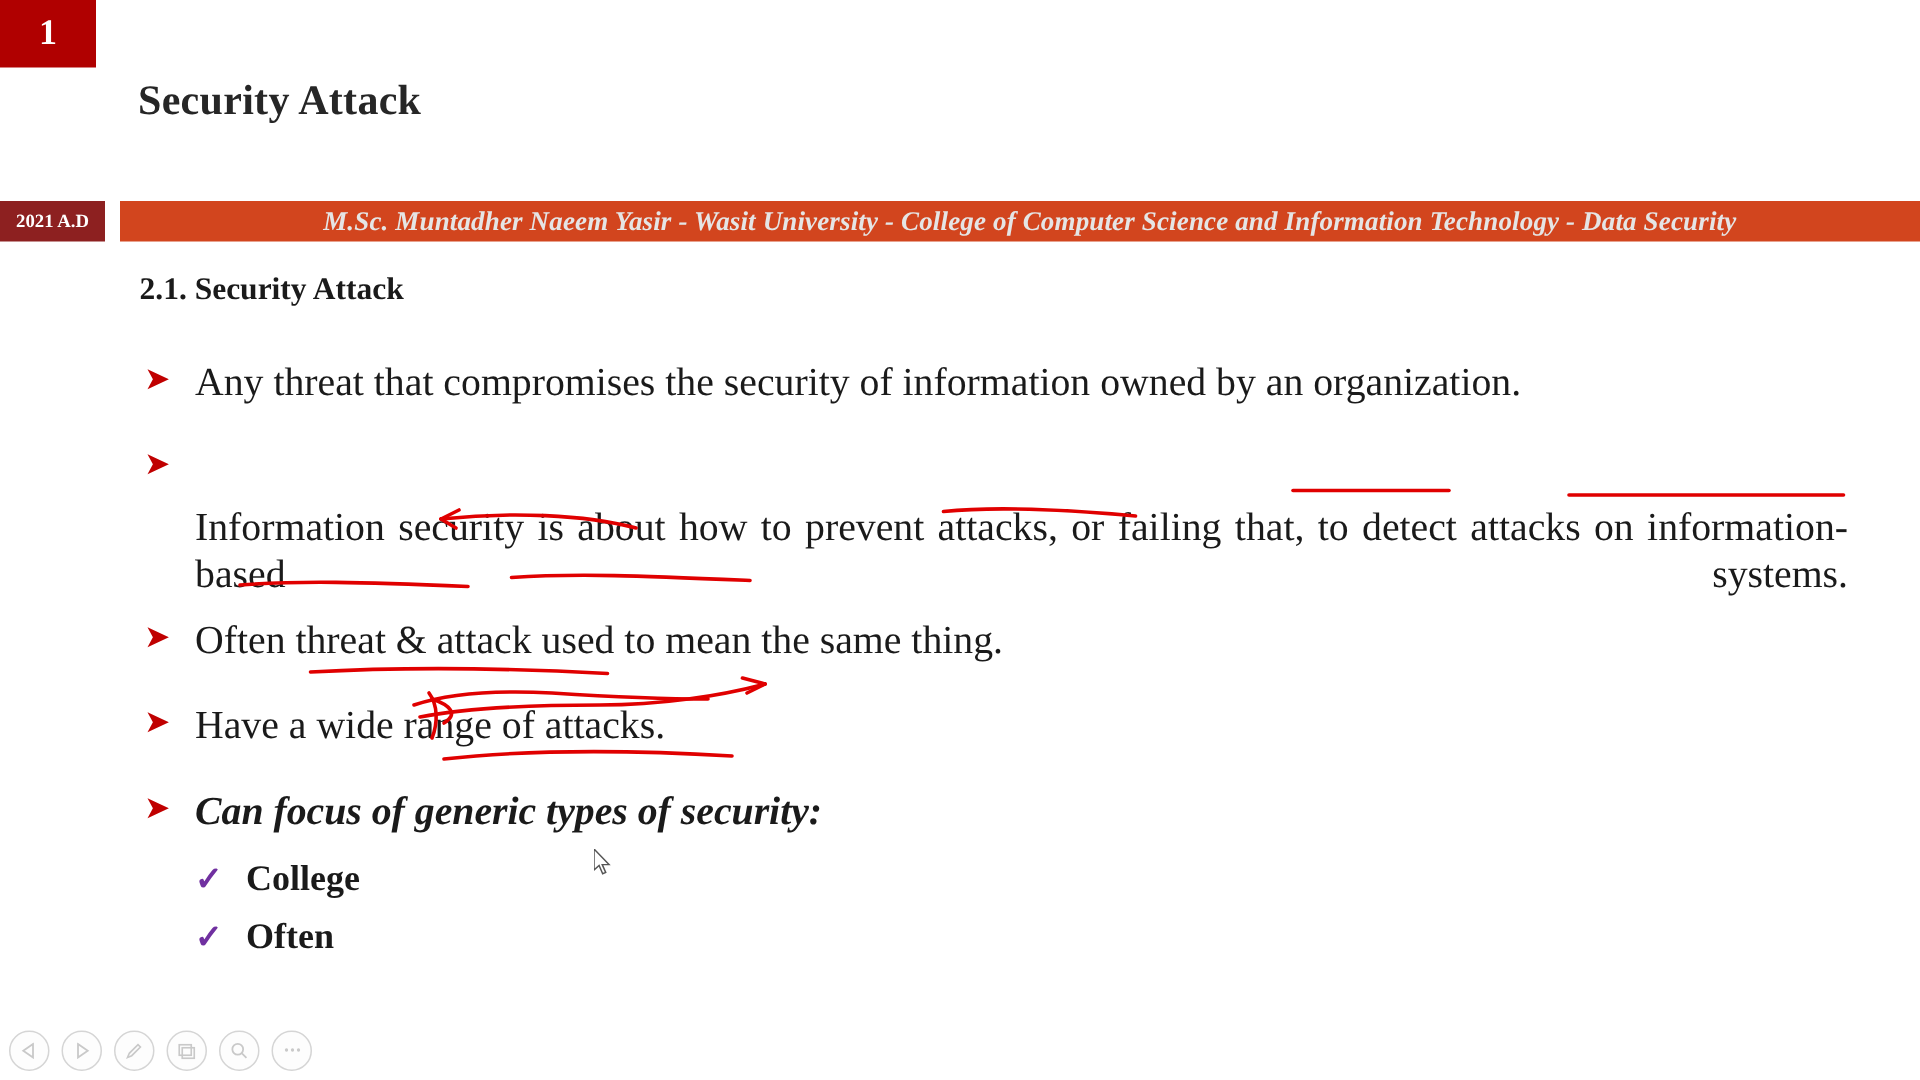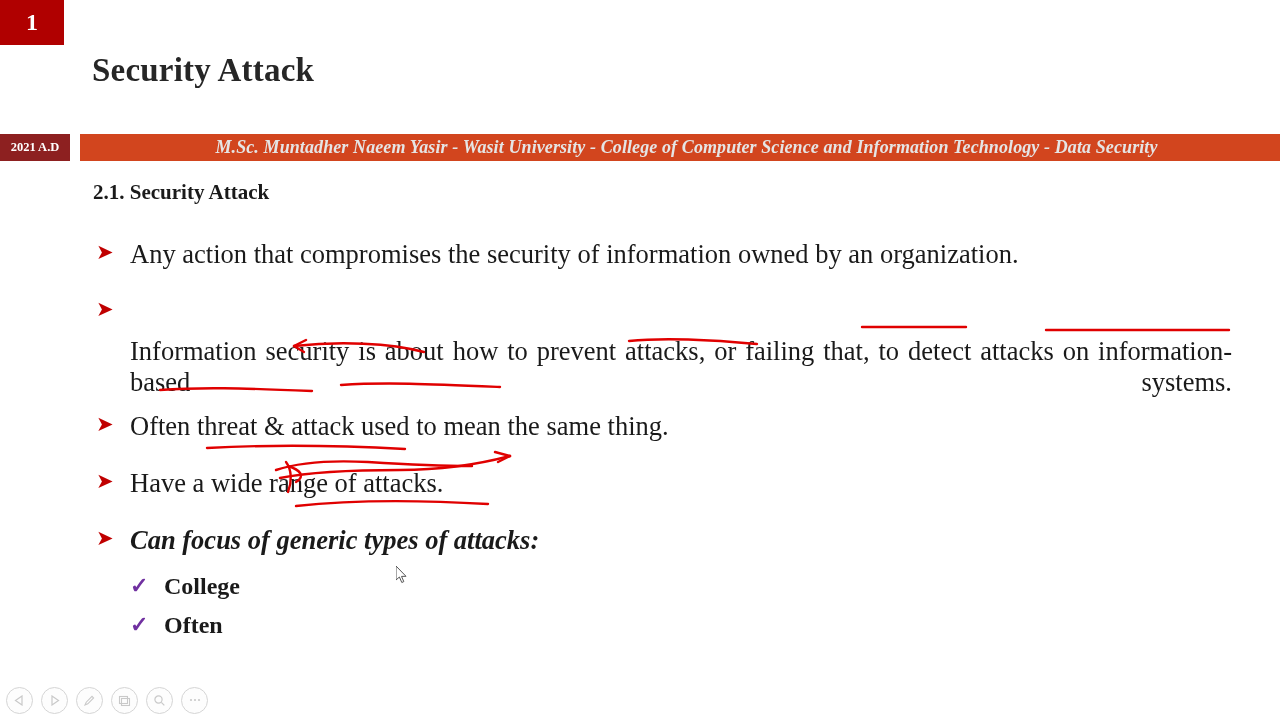--- a/index.html
+++ b/index.html
@@ -30,21 +30,21 @@
     display: flex;
     align-items: center;
     justify-content: center;
   }
 
   
   .slide-title {
     position: absolute;
     left: 92px;
     top: 52px;
-    font-size: 33px;
+    font-size: 28px;
     font-weight: bold;
     color: #262626;
     letter-spacing: 0.2px;
   }
 
   
   .band {
     position: absolute;
     left: 0;
     top: 134px;
@@ -209,41 +209,41 @@
   <div class="band-year">2021 A.D</div>
   <div class="band-main">M.Sc. Muntadher Naeem Yasir - Wasit University - College of Computer Science and Information Technology - Data Security</div>
 </div>
 
 <div class="content">
 
   <div class="section-heading">2.1. Security Attack</div>
 
   <div class="bullet" style="top:78px;">
     <span class="arrow">➤</span>
-    <span class="btext">Any action that compromises the security of information owned by an organization.</span>
+    <span class="btext">Any threat that compromises the security of information owned by an organization.</span>
   </div>
 
   <div class="bullet justified" style="top:135px; width:1136px;">
     <span class="arrow">➤</span>
     <span class="btext">Information security is about how to prevent attacks, or failing that, to detect attacks on information-based systems.</span>
   </div>
 
   <div class="bullet" style="top:250px;">
     <span class="arrow">➤</span>
     <span class="btext">Often threat &amp; attack used to mean the same thing.</span>
   </div>
 
   <div class="bullet" style="top:307px;">
     <span class="arrow">➤</span>
     <span class="btext">Have a wide range of attacks.</span>
   </div>
 
   <div class="bullet italicbold" style="top:364px;">
     <span class="arrow">➤</span>
-    <span class="btext">Can focus of generic types of attacks:</span>
+    <span class="btext">Can focus of generic types of security:</span>
   </div>
 
   <div class="sub" style="top:412px;">
     <span class="check">✓</span>
     <span class="stext">College</span>
   </div>
 
   <div class="sub" style="top:451px;">
     <span class="check">✓</span>
     <span class="stext">Often</span>

